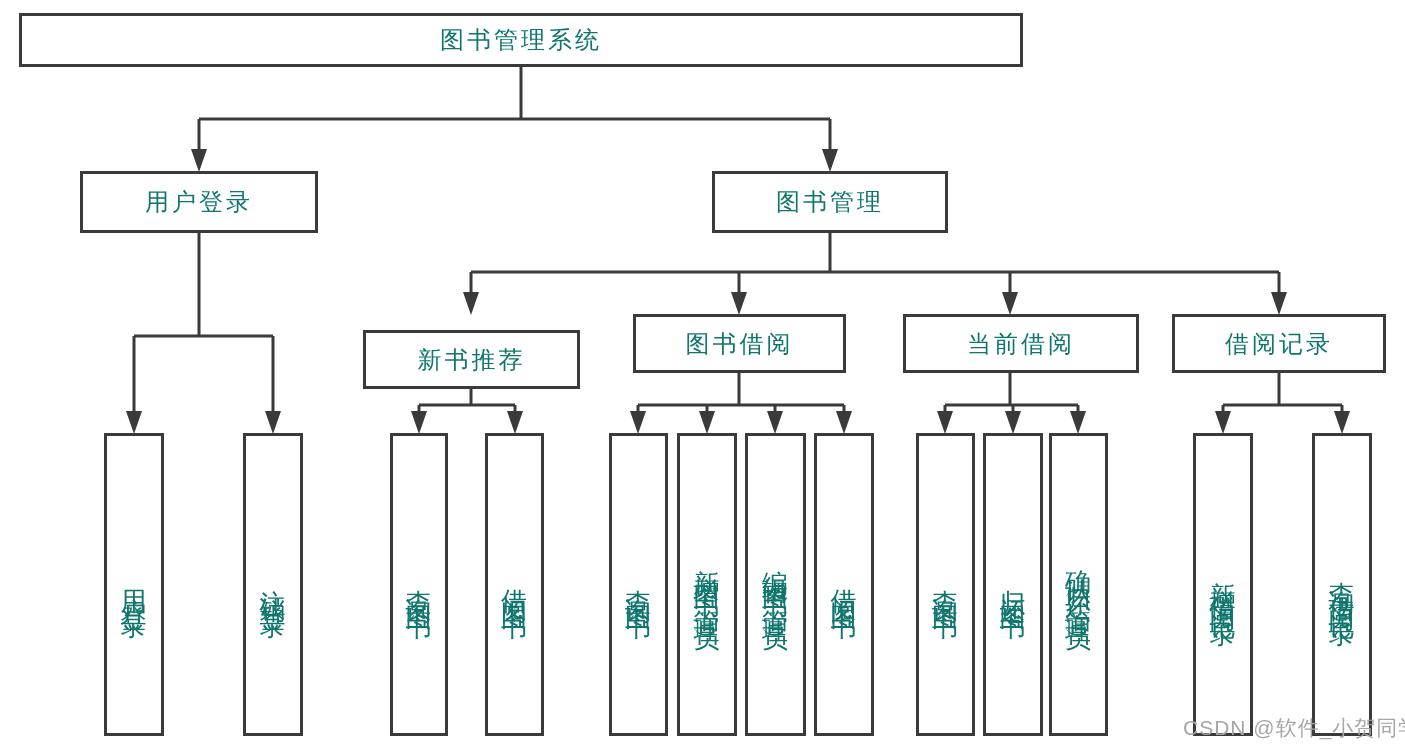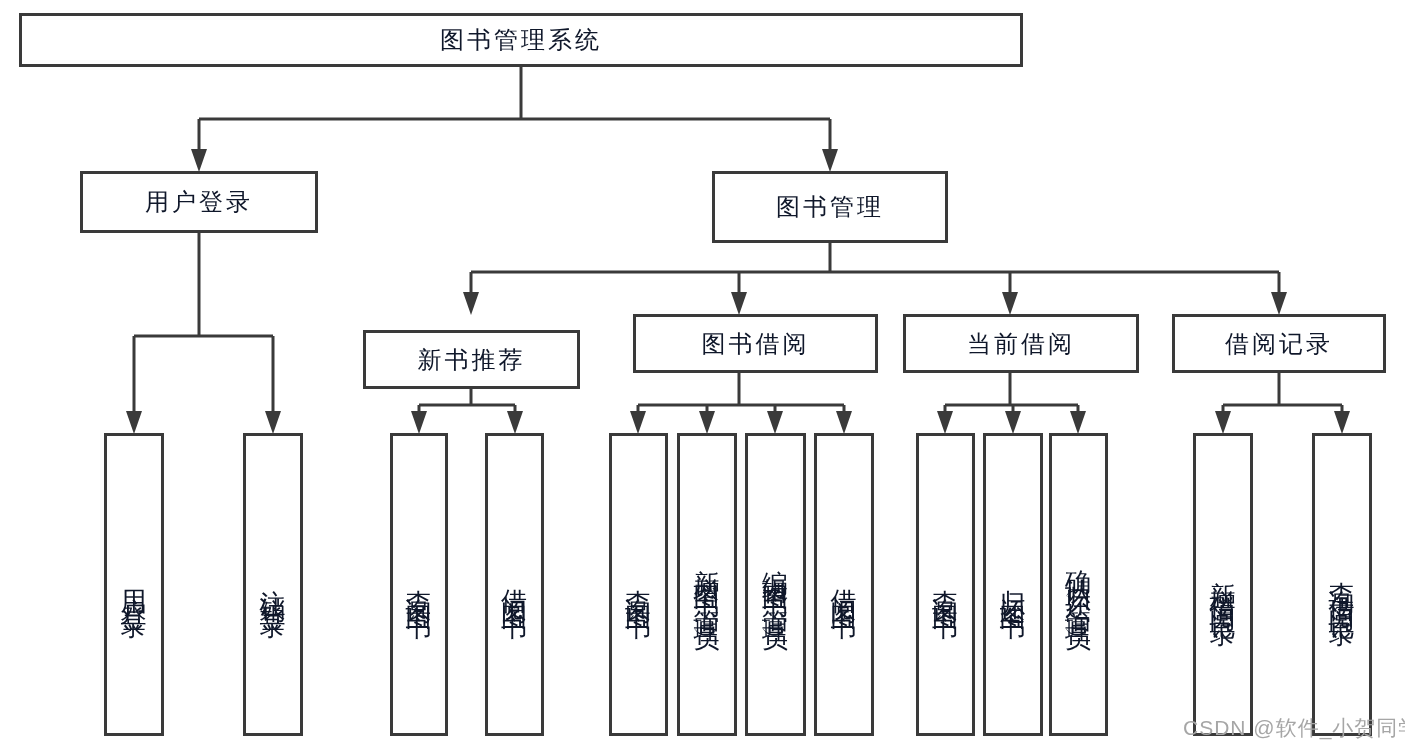--- a/index.html
+++ b/index.html
@@ -11,21 +11,21 @@
     overflow:hidden;
   }
   .wires{position:absolute;left:0;top:0;z-index:1;}
   .node{
     position:absolute;
     box-sizing:border-box;
     background:#ffffff;
     border:3px solid #3a3a3a;
     display:flex;align-items:center;justify-content:center;
     z-index:2;
-    color:#0f172a;
+    color:#0f766e;
   }
   .hnode{font-size:24px;letter-spacing:3px;}
   .vnode .label{
     writing-mode:vertical-lr;
     text-orientation:mixed;
     font-size:26px;
     line-height:1;
     letter-spacing:8px;
     white-space:nowrap;
   }
@@ -77,28 +77,28 @@
     </g>
   </svg>
 
   <div class="node hnode" style="left:19px;top:13px;width:1004px;height:54px">
     <span class="label">图书管理系统</span>
   </div>
 
   <div class="node hnode" style="left:80px;top:171px;width:238px;height:62px">
     <span class="label">用户登录</span>
   </div>
-  <div class="node hnode" style="left:712px;top:171px;width:236px;height:72px">
+  <div class="node hnode" style="left:712px;top:171px;width:236px;height:62px">
     <span class="label">图书管理</span>
   </div>
 
   <div class="node hnode" style="left:363px;top:330px;width:217px;height:59px">
     <span class="label">新书推荐</span>
   </div>
-  <div class="node hnode" style="left:633px;top:314px;width:245px;height:59px">
+  <div class="node hnode" style="left:633px;top:314px;width:213px;height:59px">
     <span class="label">图书借阅</span>
   </div>
   <div class="node hnode" style="left:903px;top:314px;width:236px;height:59px">
     <span class="label">当前借阅</span>
   </div>
   <div class="node hnode" style="left:1172px;top:314px;width:214px;height:59px">
     <span class="label">借阅记录</span>
   </div>
 
   <div class="node vnode" style="left:104px;top:433px;width:60px;height:303px">

